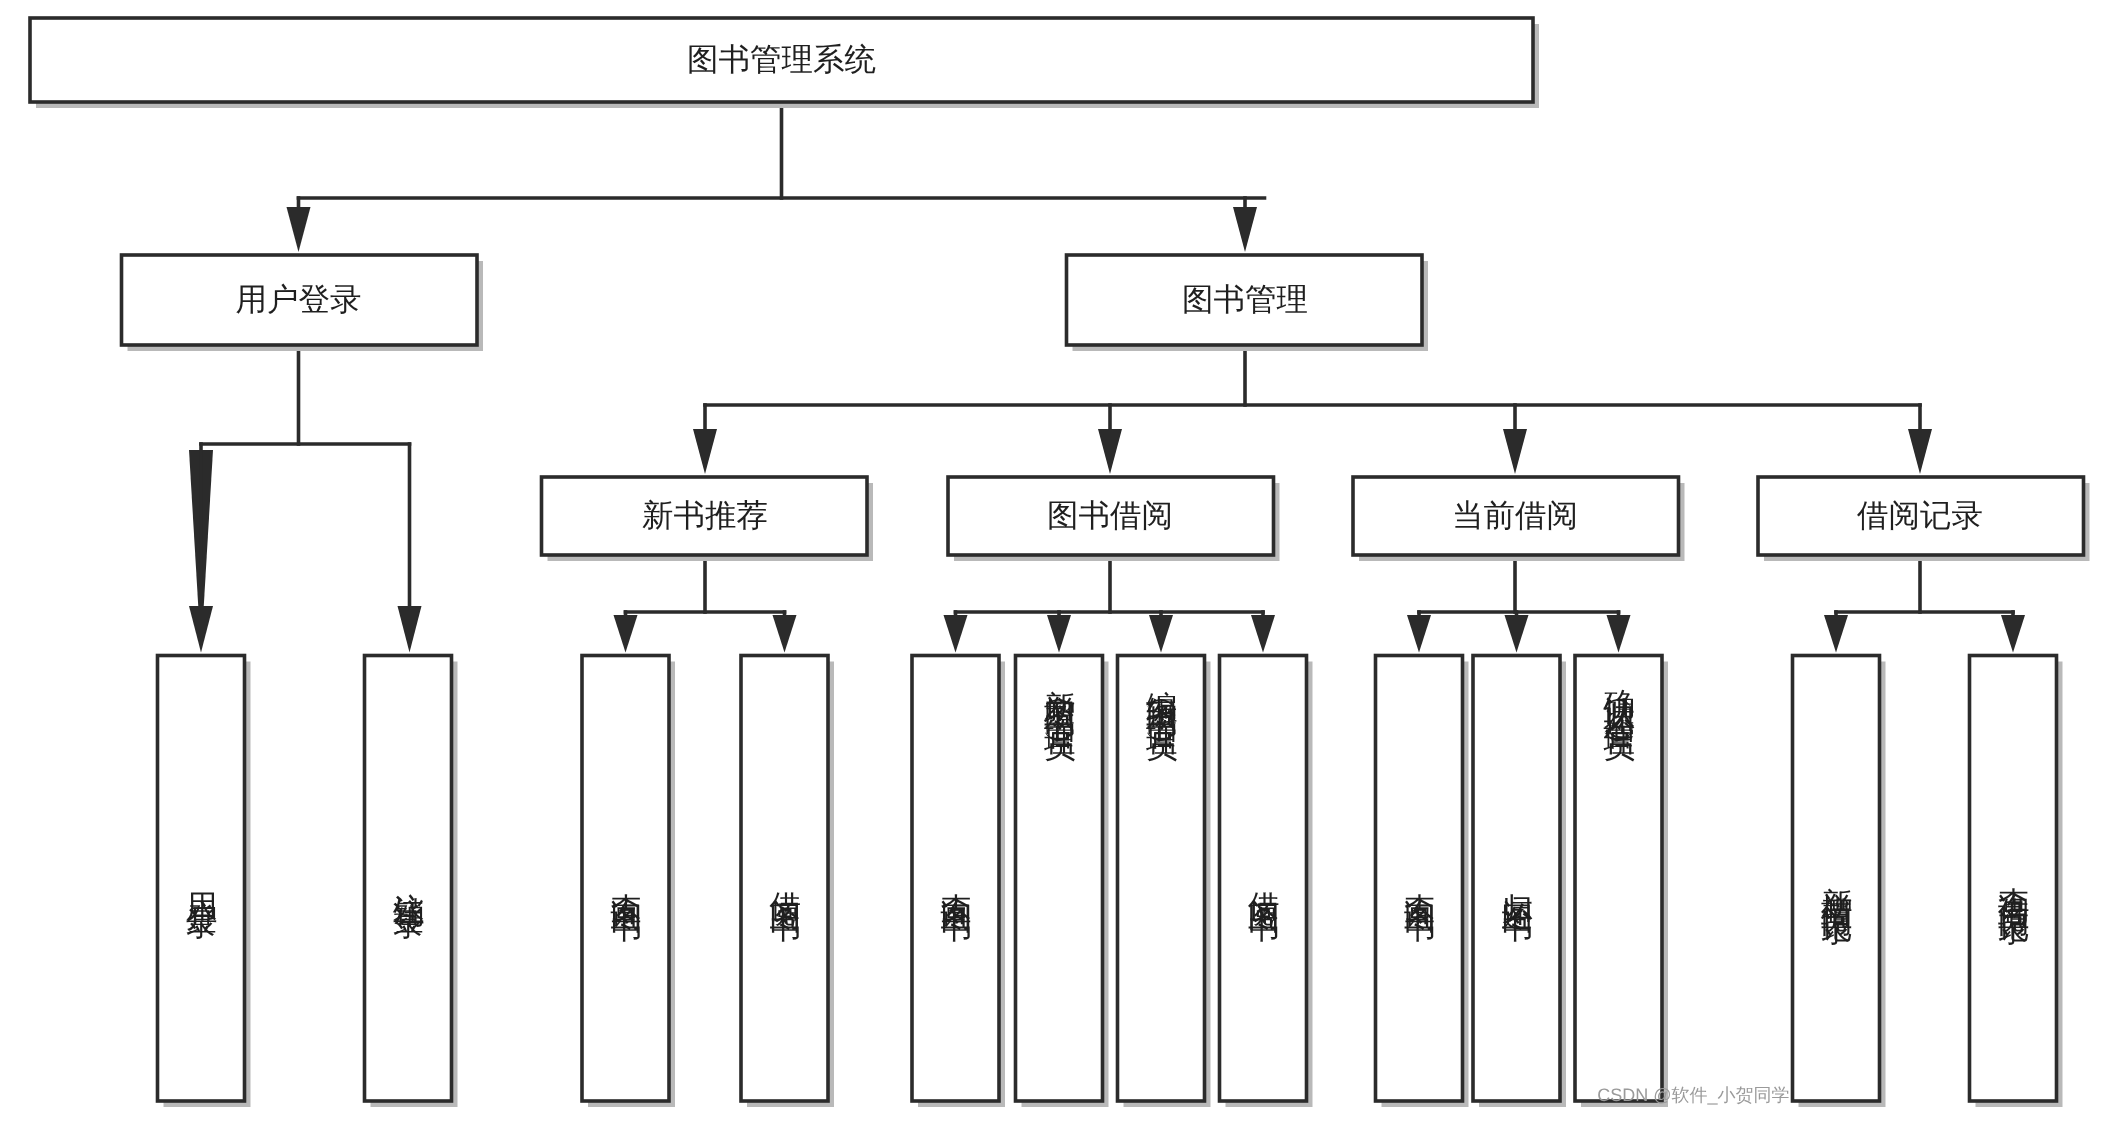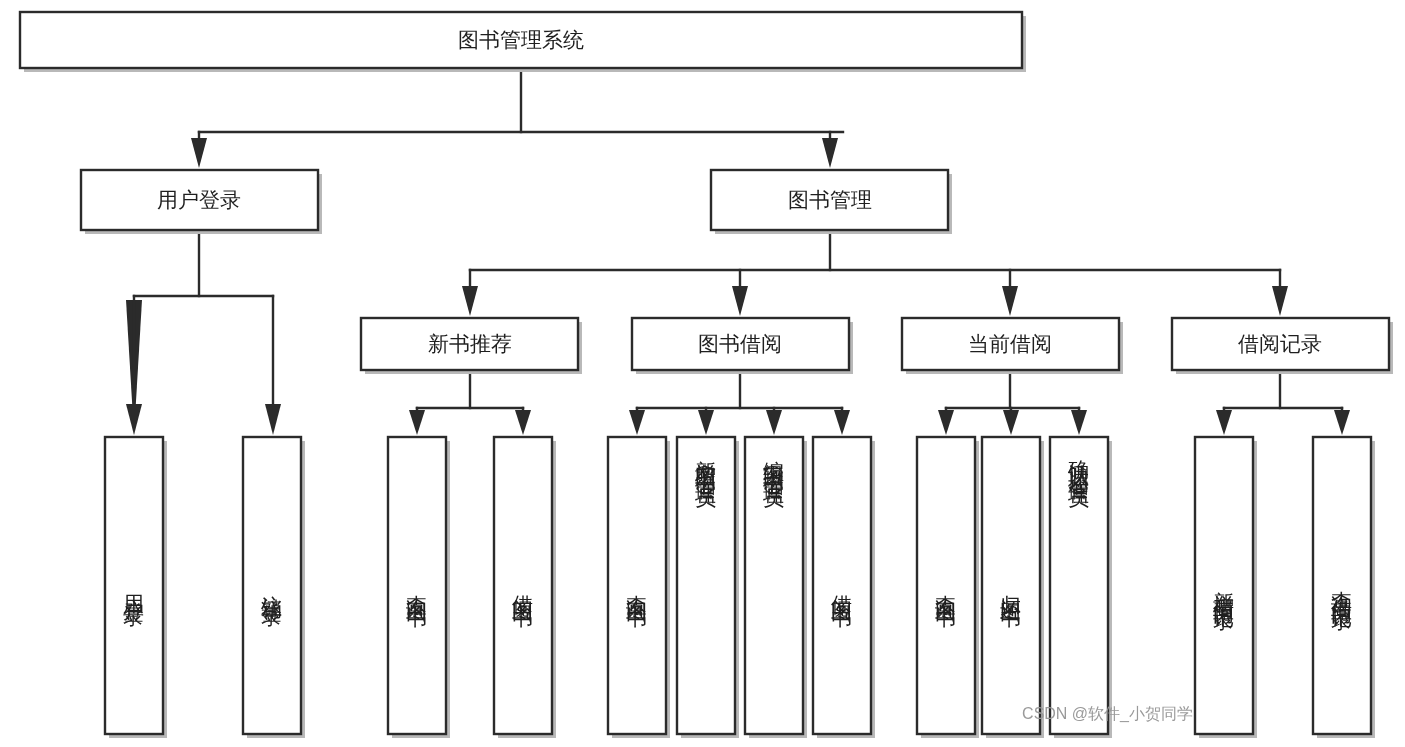--- a/index.html
+++ b/index.html
@@ -6,21 +6,21 @@
   body{width:1405px;height:747px;overflow:hidden;font-family:"Liberation Sans","DejaVu Sans",sans-serif;}
   #diagram-root{position:relative;width:1201px;height:747px;background:#ffffff;}
   svg.canvas{position:absolute;left:0;top:0;width:1405px;height:747px;}
   .node-rect{fill:#ffffff;stroke:#2b2b2b;stroke-width:2.4;}
   .node-shadow{fill:#b9b9b9;stroke:none;}
   .edge{stroke:#2b2b2b;stroke-width:2.4;fill:none;stroke-linecap:square;}
   .arrow-head{fill:#2b2b2b;stroke:none;}
   .node-label{font-family:"Liberation Sans","DejaVu Sans",sans-serif;font-size:21px;fill:#1f1f1f;text-anchor:middle;dominant-baseline:middle;}
   .leaf-label-wrap{position:absolute;display:flex;align-items:center;justify-content:center;pointer-events:none;}
   .leaf-label{writing-mode:vertical-rl;text-orientation:upright;font-family:"Liberation Sans","DejaVu Sans",sans-serif;font-size:21px;color:#1f1f1f;line-height:1.0;letter-spacing:4px;white-space:nowrap;}
-  .watermark{position:absolute;right:8px;bottom:22px;font-family:"Liberation Sans","DejaVu Sans",sans-serif;font-size:16px;color:#9a9a9a;white-space:nowrap;}
+  .watermark{position:absolute;right:8px;bottom:8px;font-family:"Liberation Sans","DejaVu Sans",sans-serif;font-size:12px;color:#9a9a9a;white-space:nowrap;}
 </style>
 </head>
 <body>
 
 <div id="diagram-root">
 
   <svg class="canvas" viewBox="0 0 1405 747">
 
     <g>
       <path class="edge" d="M521,68 L521,132"></path>

